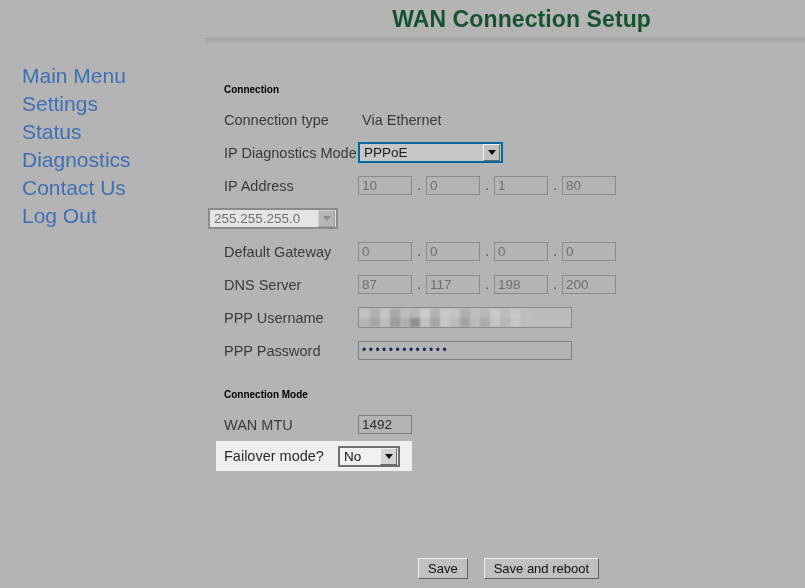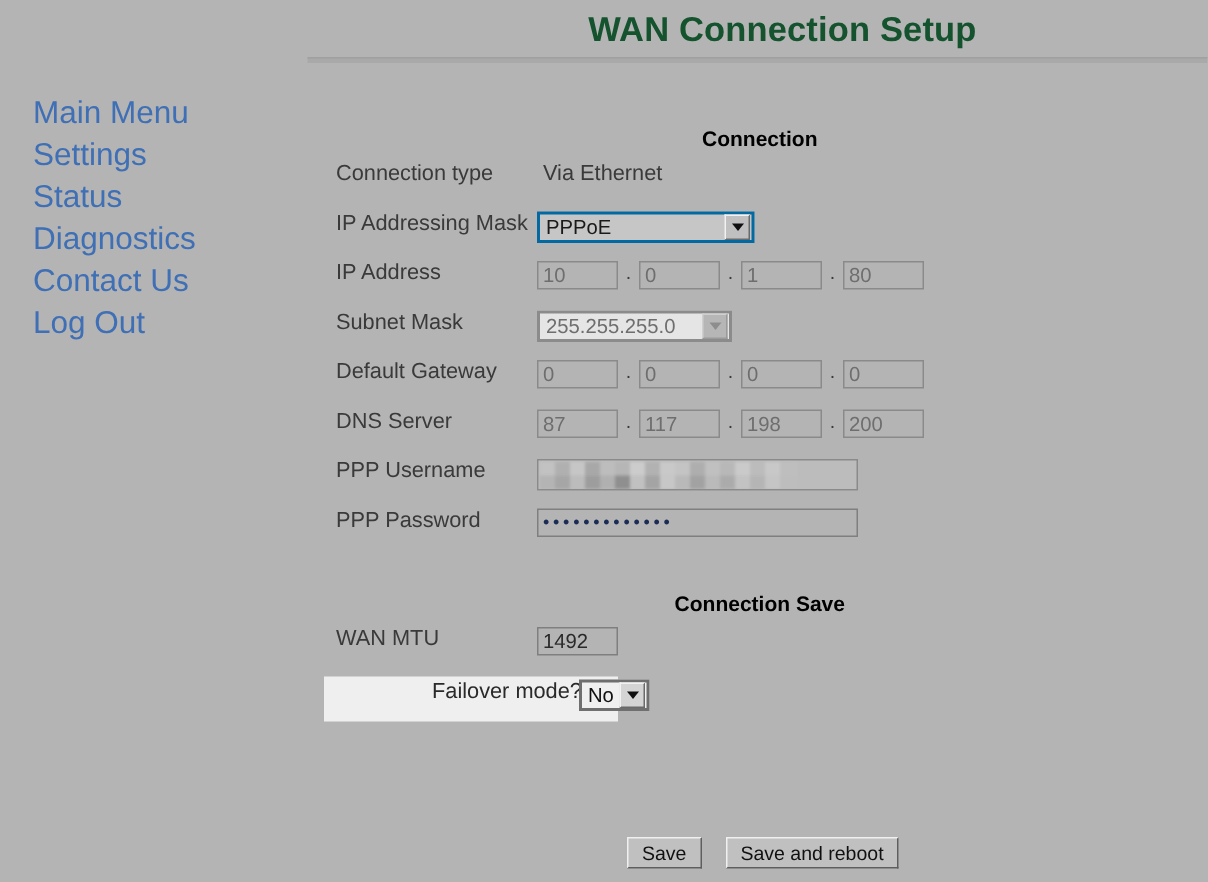--- a/index.html
+++ b/index.html
@@ -59,32 +59,31 @@
   }
 
   
   .content {
     position: absolute;
     left: 208px;
     top: 84px;
     width: 597px;
   }
   .section-head {
-    font-size: 14px;
+    font-size: 10px;
     font-weight: bold;
     color: #000000;
-    margin: 0 0 8px 0;
-    white-space: nowrap;
-    text-align: center;
+    margin: 0 0 8px 16px;
+    white-space: nowrap;
   }
   .section-head.spaced { margin-top: 22px; }
 
   .row {
     display: flex;
-    align-items: flex-start;
+    align-items: center;
     height: 33px;
   }
   .row .label {
     width: 150px;
     padding-left: 16px;
     box-sizing: border-box;
     font-size: 14.5px;
     color: #3a3a3a;
     white-space: nowrap;
   }
@@ -208,21 +207,21 @@
   }
 
   
   .row.highlight {
     background: #efefef;
     width: 196px;
     padding: 2px 0;
     height: 26px;
     margin-left: 8px;
   }
-  .row.highlight .label { width: 122px; padding-left: 24px; color: #2a2a2a; margin-left: 48px; }
+  .row.highlight .label { width: 122px; padding-left: 8px; color: #2a2a2a; }
 
   
   .buttons {
     position: absolute;
     left: 418px;
     top: 558px;
     display: flex;
     gap: 16px;
   }
   .btn {
@@ -260,42 +259,41 @@
 
     <div class="section-head">Connection</div>
 
     <div class="row">
       <div class="label">Connection type</div>
       <div class="static-value">Via Ethernet</div>
     </div>
 
 
     <div class="row">
-      <div class="label">IP Addressing Mask</div>
+      <div class="label">IP Diagnostics Mode</div>
       <div class="sel pppoe">
         <span class="sel-text">PPPoE</span>
         <span class="sel-btn">
             <span class="arrow"></span>
           </span>
       </div>
     </div>
 
     <div class="row">
       <div class="label">IP Address</div>
       <input class="txt octet disabled" disabled="" value="10" style="">
       <span class="dot">.</span>
       <input class="txt octet disabled" disabled="" value="0" style="">
       <span class="dot">.</span>
       <input class="txt octet disabled" disabled="" value="1" style="">
       <span class="dot">.</span>
       <input class="txt octet disabled" disabled="" value="80" style="">
     </div>
 
     <div class="row">
-      <div class="label">Subnet Mask</div>
       <div class="sel mask disabled">
         <span class="sel-text">255.255.255.0</span>
         <span class="sel-btn">
             <span class="arrow"></span>
           </span>
       </div>
     </div>
 
     <div class="row">
       <div class="label">Default Gateway</div>
@@ -359,21 +357,21 @@
           <span class="blk" style="left:160px;top:9px;width:12px;height:9px;background:#bdbdbd"></span>
         </div>
       </div>
     </div>
 
     <div class="row">
       <div class="label">PPP Password</div>
       <input class="txt pwd" value="•••••••••••••" style="">
     </div>
 
-    <div class="section-head spaced">Connection Save</div>
+    <div class="section-head spaced">Connection Mode</div>
 
     <div class="row">
       <div class="label">WAN MTU</div>
       <input class="txt mtu" value="1492" style="">
     </div>
 
     <div class="row highlight">
       <div class="label">Failover mode?</div>
       <div class="sel small">
         <span class="sel-text">No</span>

